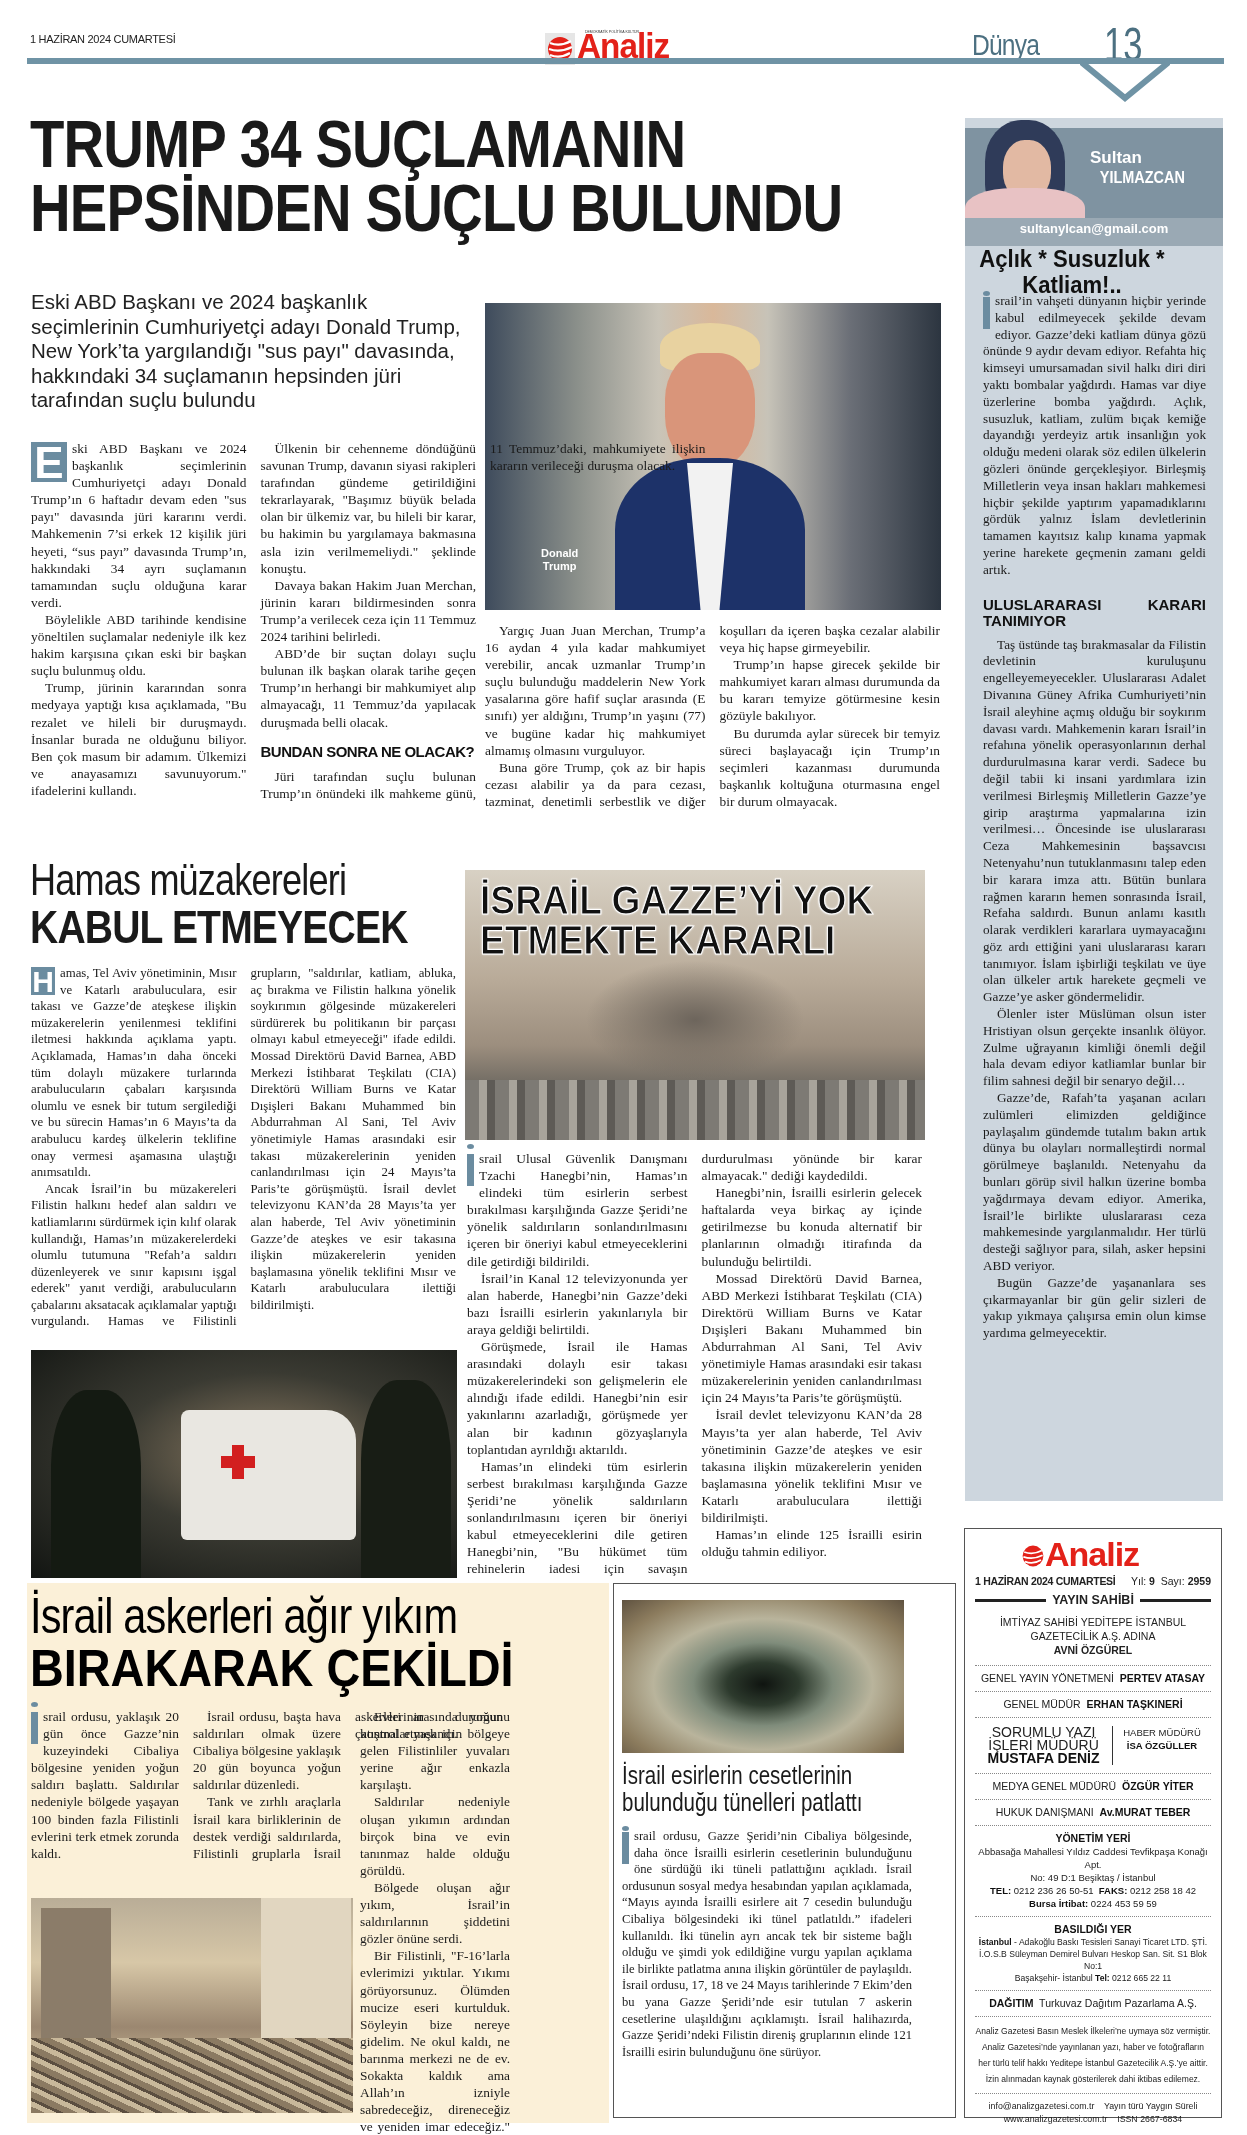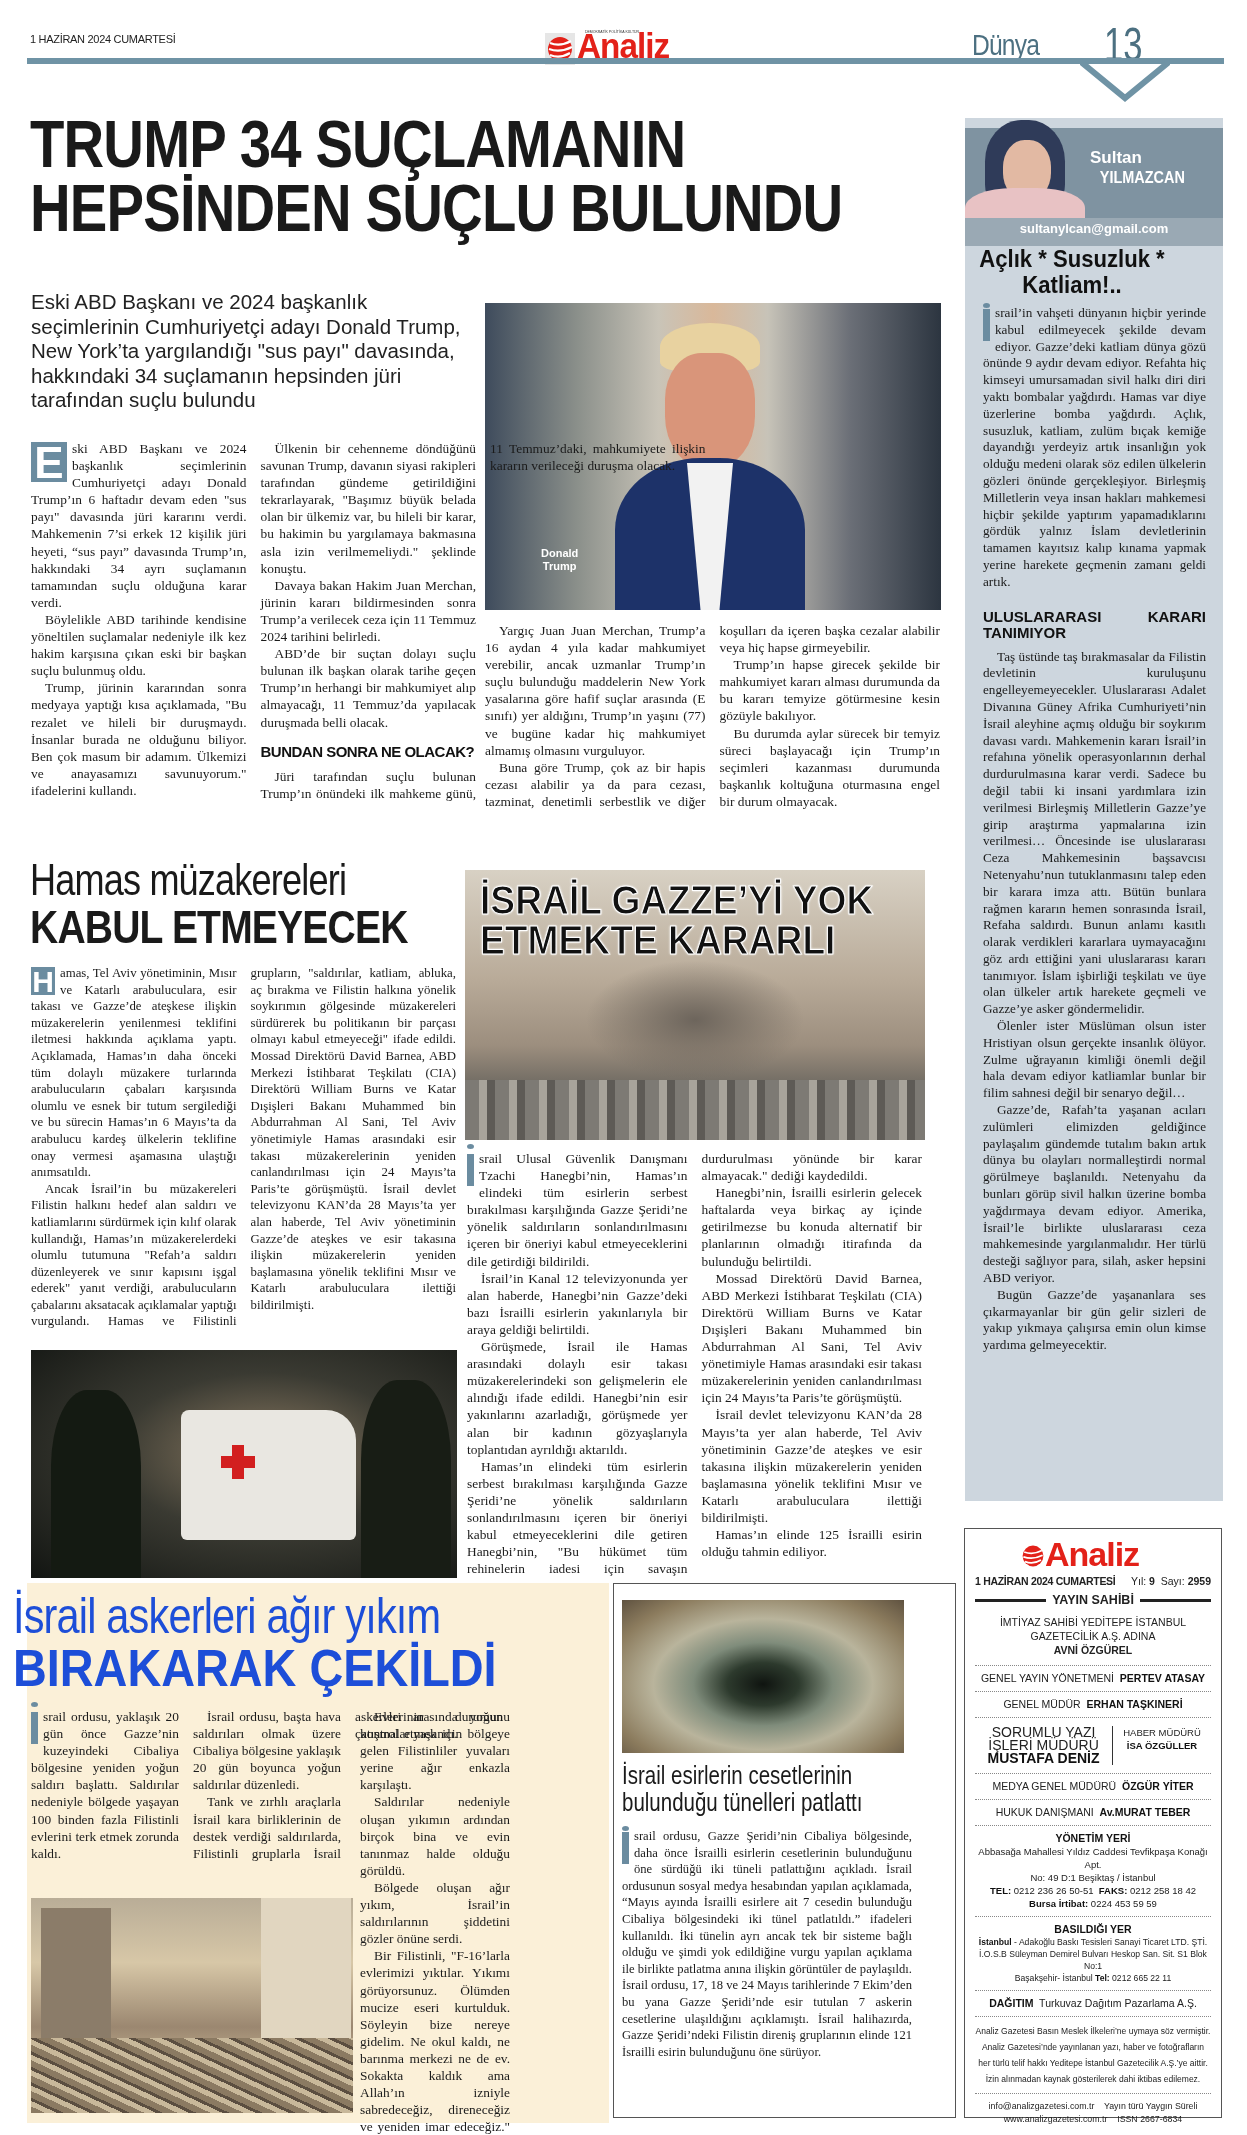--- a/index.html
+++ b/index.html
@@ -112,21 +112,21 @@
   <p>İsrail’in Kanal 12 televizyonunda yer alan haberde, Hanegbi’nin Gazze’deki bazı İsrailli esirlerin yakınlarıyla bir araya geldiği belirtildi.</p>
   <p>Görüşmede, İsrail ile Hamas arasındaki dolaylı esir takası müzakerelerindeki son gelişmelerin ele alındığı ifade edildi. Hanegbi’nin esir yakınlarını azarladığı, görüşmede yer alan bir kadının gözyaşlarıyla toplantıdan ayrıldığı aktarıldı.</p>
   <p>Hamas’ın elindeki tüm esirlerin serbest bırakılması karşılığında Gazze Şeridi’ne yönelik saldırıların sonlandırılmasını içeren bir öneriyi kabul etmeyeceklerini dile getiren Hanegbi’nin, "Bu hükümet tüm rehinelerin iadesi için savaşın durdurulması yönünde bir karar almayacak." dediği kaydedildi.</p>
   <p>Hanegbi’nin, İsrailli esirlerin gelecek haftalarda veya birkaç ay içinde getirilmezse bu konuda alternatif bir planlarının olmadığı itirafında da bulunduğu belirtildi.</p>
   <p>Mossad Direktörü David Barnea, ABD Merkezi İstihbarat Teşkilatı (CIA) Direktörü William Burns ve Katar Dışişleri Bakanı Muhammed bin Abdurrahman Al Sani, Tel Aviv yönetimiyle Hamas arasındaki esir takası müzakerelerinin yeniden canlandırılması için 24 Mayıs’ta Paris’te görüşmüştü.</p>
   <p>İsrail devlet televizyonu KAN’da 28 Mayıs’ta yer alan haberde, Tel Aviv yönetiminin Gazze’de ateşkes ve esir takasına ilişkin müzakerelerin yeniden başlamasına yönelik teklifini Mısır ve Katarlı arabuluculara ilettiği bildirilmişti.</p>
   <p>Hamas’ın elinde 125 İsrailli esirin olduğu tahmin ediliyor.</p>
 </div>
 
 <div class="abs" style="left:27px;top:1583px;width:582px;height:540px;background:#fbf0d8"></div>
-<div class="abs sans" style="left:13px;top:1590px;width:580px;color:#1d4ed8">
+<div class="abs sans" style="left:30px;top:1590px;width:580px;color:#000000">
   <div style="font-size:50px;line-height:52px;letter-spacing:-1px;transform:scaleX(0.83);transform-origin:left;white-space:nowrap">İsrail askerleri ağır yıkım</div>
   <div style="font-size:52px;line-height:52px;font-weight:bold;letter-spacing:0px;transform:scaleX(0.9);transform-origin:left;white-space:nowrap">BIRAKARAK ÇEKİLDİ</div>
 </div>
 <div class="abs body-text" style="left:31px;top:1708px;width:310px;height:182px;column-count:2;column-gap:14px">
   <p class="noind"><span class="dropcap dc-i"></span><span>srail ordusu, yaklaşık 20 gün önce Gazze’nin kuzeyindeki Cibaliya bölgesine yeniden yoğun saldırı başlattı. Saldırılar nedeniyle bölgede yaşayan 100 binden fazla Filistinli evlerini terk etmek zorunda kaldı.</span></p>
   <p>İsrail ordusu, başta hava saldırıları olmak üzere Cibaliya bölgesine yaklaşık 20 gün boyunca yoğun saldırılar düzenledi.</p>
   <p>Tank ve zırhlı araçlarla İsrail kara birliklerinin de destek verdiği saldırılarda, Filistinli gruplarla İsrail askerleri arasında yoğun çatışmalar yaşandı.</p>
 
 </div>
 <div class="abs body-text" style="left:360px;top:1708px;width:150px;height:410px">
@@ -162,21 +162,21 @@
   <div style="position:absolute;left:125px;top:30px;width:130px;font-family:'Liberation Sans',sans-serif;font-weight:bold;color:#fff;font-size:17px;line-height:20px">
     <div>Sultan</div>
     <div style="transform:scaleX(0.85)">YILMAZCAN</div>
   </div>
 </div>
 <div class="abs sans" style="left:965px;top:218px;width:258px;height:28px;background:#9aa9b4;color:#fff;font-size:13px;font-weight:bold;text-align:center;line-height:22px">sultanylcan@gmail.com</div>
 <div class="abs sans" style="left:965px;top:246px;width:214px;text-align:center;font-weight:bold;font-size:24px;line-height:26px;color:#111">
   <div style="transform:scaleX(0.92)">Açlık * Susuzluk *</div>
   <div style="transform:scaleX(0.92)">Katliam!..</div>
 </div>
-<div class="abs body-text" style="left:983px;top:305px;width:223px;font-size:13.2px;line-height:16.8px">
+<div class="abs body-text" style="left:983px;top:293px;width:223px;font-size:13.2px;line-height:16.8px">
   <p class="noind"><span class="dropcap dc-i"></span><span>srail’in vahşeti dünyanın hiçbir yerinde kabul edilmeyecek şekilde devam ediyor. Gazze’deki katliam dünya gözü önünde 9 aydır devam ediyor. Refahta hiç kimseyi umursamadan sivil halkı diri diri yaktı bombalar yağdırdı. Hamas var diye üzerlerine bomba yağdırdı. Açlık, susuzluk, katliam, zulüm bıçak kemiğe dayandığı yerdeyiz artık insanlığın yok olduğu medeni olarak söz edilen ülkelerin gözleri önünde gerçekleşiyor. Birleşmiş Milletlerin veya insan hakları mahkemesi hiçbir şekilde yaptırım yapamadıklarını gördük yalnız İslam devletlerinin tamamen kayıtsız kalıp kınama yapmak yerine harekete geçmenin zamanı geldi artık.</span></p>
   <div class="subhead" style="font-size:15px;line-height:16px;margin:18px 0 8px">ULUSLARARASI KARARI TANIMIYOR</div>
   <p>Taş üstünde taş bırakmasalar da Filistin devletinin kuruluşunu engelleyemeyecekler. Uluslararası Adalet Divanına Güney Afrika Cumhuriyeti’nin İsrail aleyhine açmış olduğu bir soykırım davası vardı. Mahkemenin kararı İsrail’in refahına yönelik operasyonlarının derhal durdurulmasına karar verdi. Sadece bu değil tabii ki insani yardımlara izin verilmesi Birleşmiş Milletlerin Gazze’ye girip araştırma yapmalarına izin verilmesi… Öncesinde ise uluslararası Ceza Mahkemesinin başsavcısı Netenyahu’nun tutuklanmasını talep eden bir karara imza attı. Bütün bunlara rağmen kararın hemen sonrasında İsrail, Refaha saldırdı. Bunun anlamı kasıtlı olarak verdikleri kararlara uymayacağını göz ardı ettiğini yani uluslararası kararı tanımıyor. İslam işbirliği teşkilatı ve üye olan ülkeler artık harekete geçmeli ve Gazze’ye asker göndermelidir.</p>
   <p>Ölenler ister Müslüman olsun ister Hristiyan olsun gerçekte insanlık ölüyor. Zulme uğrayanın kimliği önemli değil hala devam ediyor katliamlar bunlar bir filim sahnesi değil bir senaryo değil…</p>
   <p>Gazze’de, Rafah’ta yaşanan acıları zulümleri elimizden geldiğince paylaşalım gündemde tutalım bakın artık dünya bu olayları normalleştirdi normal görülmeye başlanıldı. Netenyahu da bunları görüp sivil halkın üzerine bomba yağdırmaya devam ediyor. Amerika, İsrail’le birlikte uluslararası ceza mahkemesinde yargılanmalıdır. Her türlü desteği sağlıyor para, silah, asker hepsini ABD veriyor.</p>
   <p>Bugün Gazze’de yaşananlara ses çıkarmayanlar bir gün gelir sizleri de yakıp yıkmaya çalışırsa emin olun kimse yardıma gelmeyecektir.</p>
 </div>
 
 <div class="abs" id="imprint">
   <div style="position:relative;height:36px;margin-top:8px">

